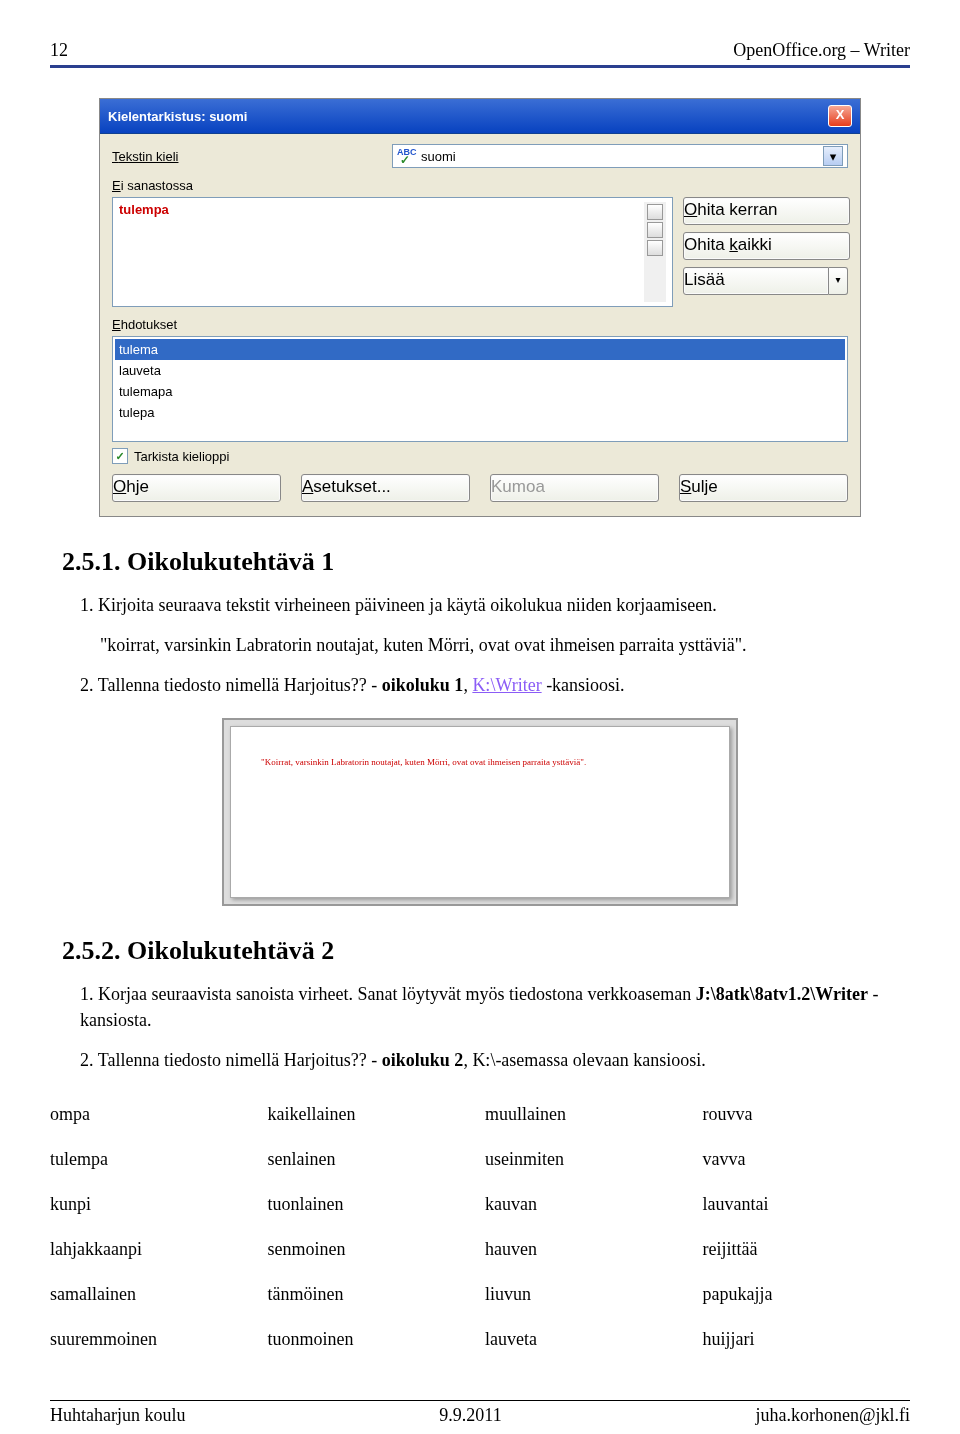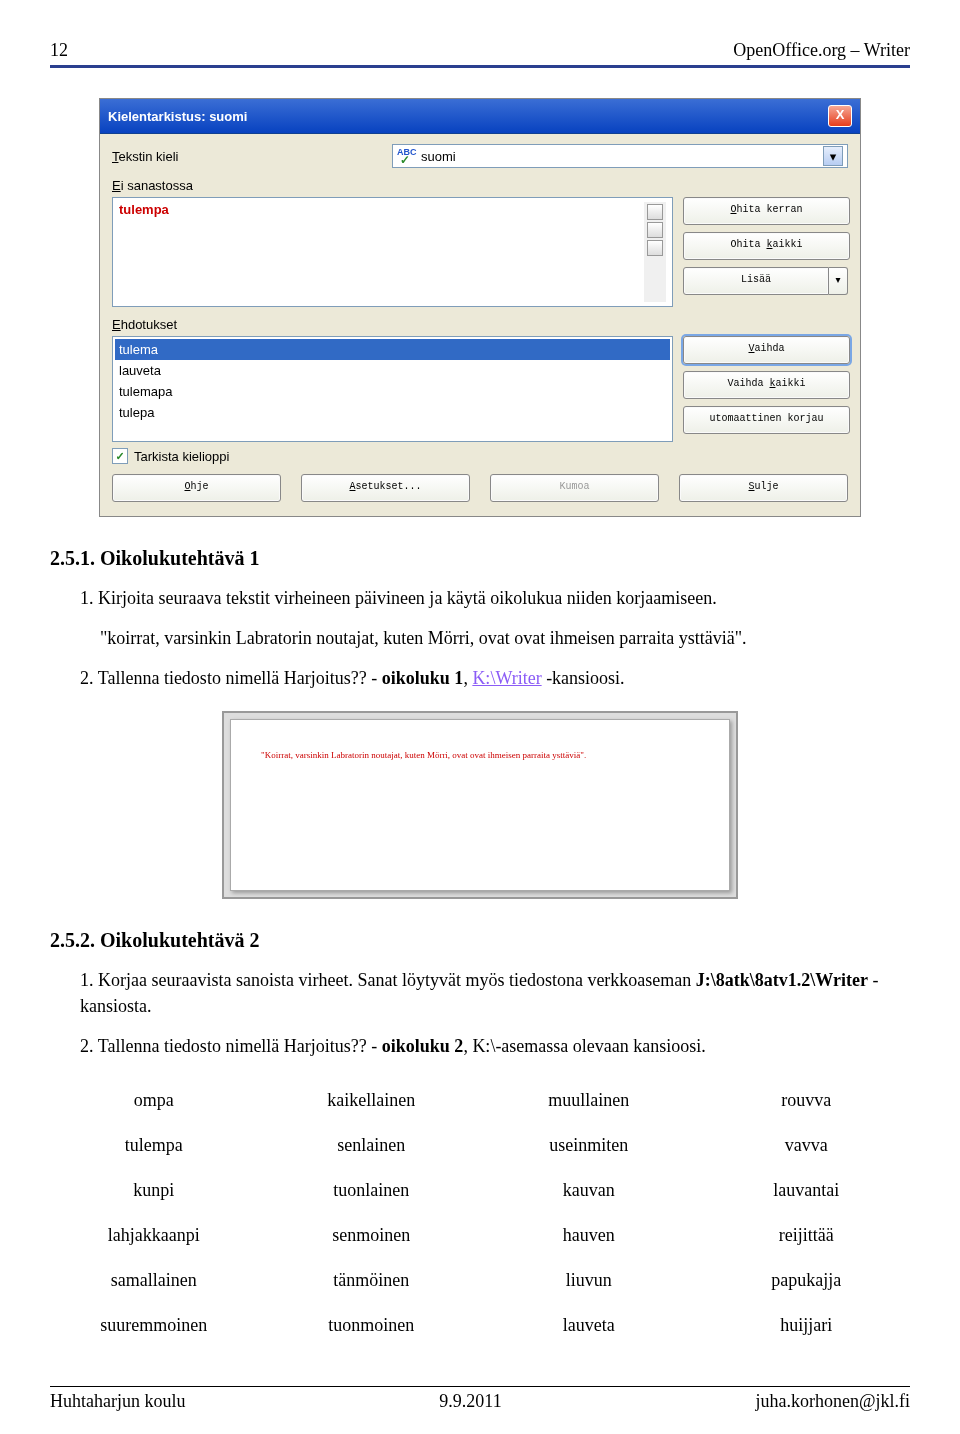--- a/index.html
+++ b/index.html
@@ -45,21 +45,21 @@
     border-radius: 3px;
     color: #fff;
     font-weight: bold;
     font-family: Arial;
     text-align: center;
     line-height: 18px;
     font-size: 13px;
   }
   .dlg-body { padding: 10px 12px 14px 12px; }
   .row { display: flex; align-items: center; margin-bottom: 10px; }
-  .lbl { width: 280px; }
+  .lbl { width: 280px; text-decoration: underline; }
   .underline-letter { text-decoration: underline; }
   .lang-select {
     flex: 1;
     background: #fff;
     border: 1px solid #7f9db9;
     height: 22px;
     display: flex;
     align-items: center;
     padding: 0 4px;
     gap: 6px;
@@ -104,42 +104,42 @@
   .listbox .item.selected { background: #316ac5; color: #fff; }
   .side-buttons { width: 165px; margin-left: 10px; }
   .xp-btn {
     display: block;
     width: 100%;
     height: 26px;
     margin-bottom: 7px;
     background: linear-gradient(to bottom,#ffffff,#eef0e8);
     border: 1px solid #888;
     border-radius: 3px;
-    font-family: Liberation Mono, monospace;
-    font-size: 10px;
-    text-align: center;
+    font-family: Liberation Sans, sans-serif;
+    font-size: 17px;
+    text-align: left;
     line-height: 24px;
     box-shadow: inset 0 0 0 1px #fafafa;
   }
   .xp-btn.default { box-shadow: 0 0 0 2px #7aa7e5, inset 0 0 0 1px #fafafa; }
   .split-btn { display:flex; }
   .split-btn .xp-btn { flex:1; margin-bottom:7px; border-radius:3px 0 0 3px; }
   .split-btn .drop { width:18px; height:26px; border:1px solid #888; border-left:0; border-radius:0 3px 3px 0; background:linear-gradient(to bottom,#fff,#eef0e8); line-height:24px; text-align:center; font-size:10px; }
   .two-col { display:flex; }
   .two-col .left { flex: 1; }
   .chk-row { margin: 6px 0 10px 0; display:flex; align-items:center; gap:6px; }
   .chk {
     width:14px; height:14px; border:1px solid #7f9db9; background:#fff;
     display:inline-flex; align-items:center; justify-content:center; font-size:11px; color:#2a8a2a; font-weight:bold;
   }
   .bottom-buttons { display:flex; gap:20px; }
   .bottom-buttons .xp-btn { flex:1; margin:0; }
   .xp-btn.disabled { color:#999; }
 
-  h2.section { font-size: 20px; font-weight: bold; margin: 30px 0 15px 0; }
+  h2.section { font-size: 26px; font-weight: bold; margin: 30px 0 15px 12px; }
   .bold { font-weight: bold; }
   a.link { color: #8b5cf6; text-decoration: underline; }
 
   .mini-preview {
     width: 500px;
     margin: 0 auto 20px auto;
     border: 2px solid #999;
     background: #ddd;
     padding: 6px;
   }
@@ -154,21 +154,20 @@
   }
   .mini-page .redline { color:#c00; }
 
   .word-table {
     display: grid;
     grid-template-columns: repeat(4, 1fr);
     row-gap: 24px;
     column-gap: 10px;
     margin: 30px 0 50px 0;
     font-size: 18px;
-    text-align: center;
   }
 
   .page-footer {
     display: flex;
     justify-content: space-between;
     border-top: 1px solid #000;
     padding-top: 4px;
     font-size: 18px;
   }
 </style>
@@ -221,25 +220,20 @@
 
     <div style="margin:10px 0 4px 0;"><span class="underline-letter">E</span><span>hdotukset</span></div>
     <div class="two-col">
       <div class="left">
         <div class="listbox">
           <div class="item selected">tulema</div>
           <div class="item">lauveta</div>
           <div class="item">tulemapa</div>
           <div class="item">tulepa</div>
         </div>
-      </div>
-      <div class="side-buttons">
-        <div class="xp-btn default"><span class="underline-letter">V</span>aihda</div>
-        <div class="xp-btn">Vaihda <span class="underline-letter">k</span>aikki</div>
-        <div class="xp-btn">utomaattinen korjau</div>
       </div>
     </div>
 
     <div class="chk-row">
       <span class="chk">✓</span>
       <span>Tarkista kielioppi</span>
     </div>
 
     <div class="bottom-buttons">
       <div class="xp-btn"><span class="underline-letter">O</span>hje</div>

